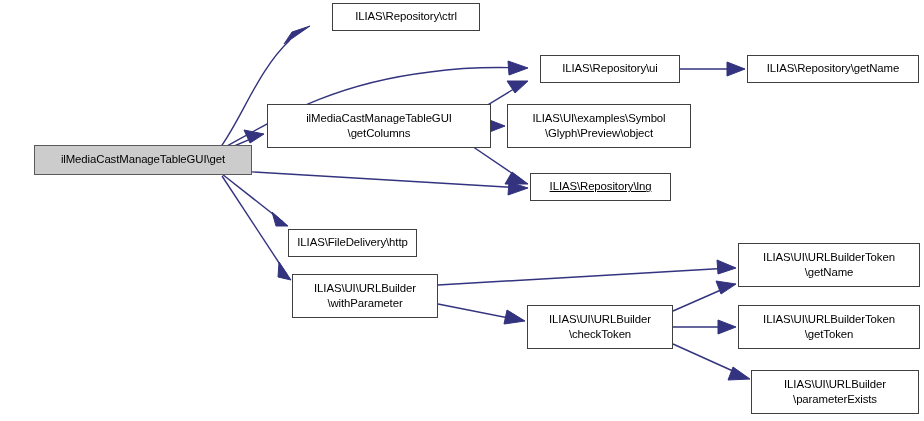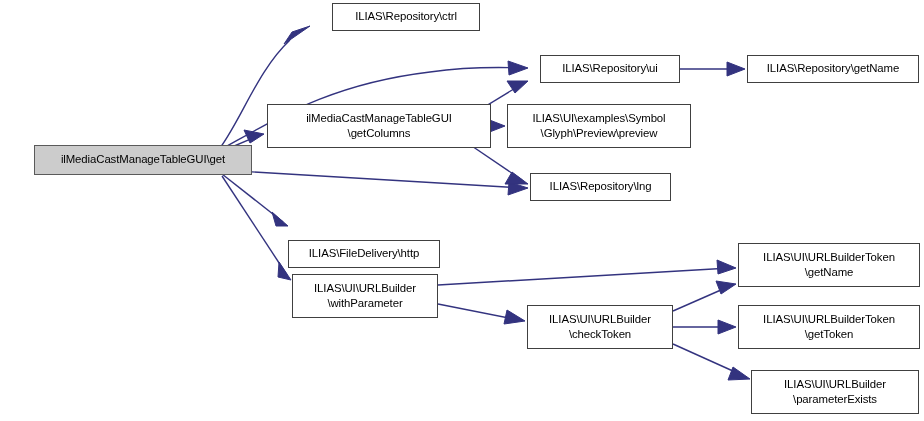--- a/index.html
+++ b/index.html
@@ -113,23 +113,23 @@
     </svg>
 
   <div id="node-layer">
       <div class="node root" style="left: 2px; top: 145px; width: 218px; height: 30px;">ilMediaCastManageTableGUI\get</div>
       <div class="node" style="left: 288px; top: 3px; width: 148px; height: 28px; margin-left: 44px;">ILIAS\Repository\ctrl</div>
       <div class="node" style="left: 540px; top: 55px; width: 140px; height: 28px;">ILIAS\Repository\ui</div>
       <div class="node" style="left: 747px; top: 55px; width: 172px; height: 28px;">ILIAS\Repository\getName</div>
       <div class="node" style="left: 267px; top: 104px; width: 224px; height: 44px;">ilMediaCastManageTableGUI
 \getColumns</div>
       <div class="node" style="left: 507px; top: 104px; width: 184px; height: 44px;">ILIAS\UI\examples\Symbol
-\Glyph\Preview\preview</div>
-      <div class="node" style="left: 530px; top: 173px; width: 141px; height: 28px;">ILIAS\Repository\lng</div>
-      <div class="node" style="left: 288px; top: 240px; width: 152px; height: 28px;">ILIAS\FileDelivery\http</div>
+\Glyph\Preview\object</div>
+      <div class="node" style="left: 530px; top: 173px; width: 141px; height: 28px; text-decoration: underline;">ILIAS\Repository\lng</div>
+      <div class="node" style="left: 288px; top: 229px; width: 129px; height: 28px;">ILIAS\FileDelivery\http</div>
       <div class="node" style="left: 292px; top: 274px; width: 146px; height: 44px;">ILIAS\UI\URLBuilder
 \withParameter</div>
       <div class="node" style="left: 527px; top: 305px; width: 146px; height: 44px;">ILIAS\UI\URLBuilder
 \checkToken</div>
       <div class="node" style="left: 738px; top: 243px; width: 182px; height: 44px;">ILIAS\UI\URLBuilderToken
 \getName</div>
       <div class="node" style="left: 738px; top: 305px; width: 182px; height: 44px;">ILIAS\UI\URLBuilderToken
 \getToken</div>
       <div class="node" style="left: 751px; top: 370px; width: 168px; height: 44px;">ILIAS\UI\URLBuilder
 \parameterExists</div>

